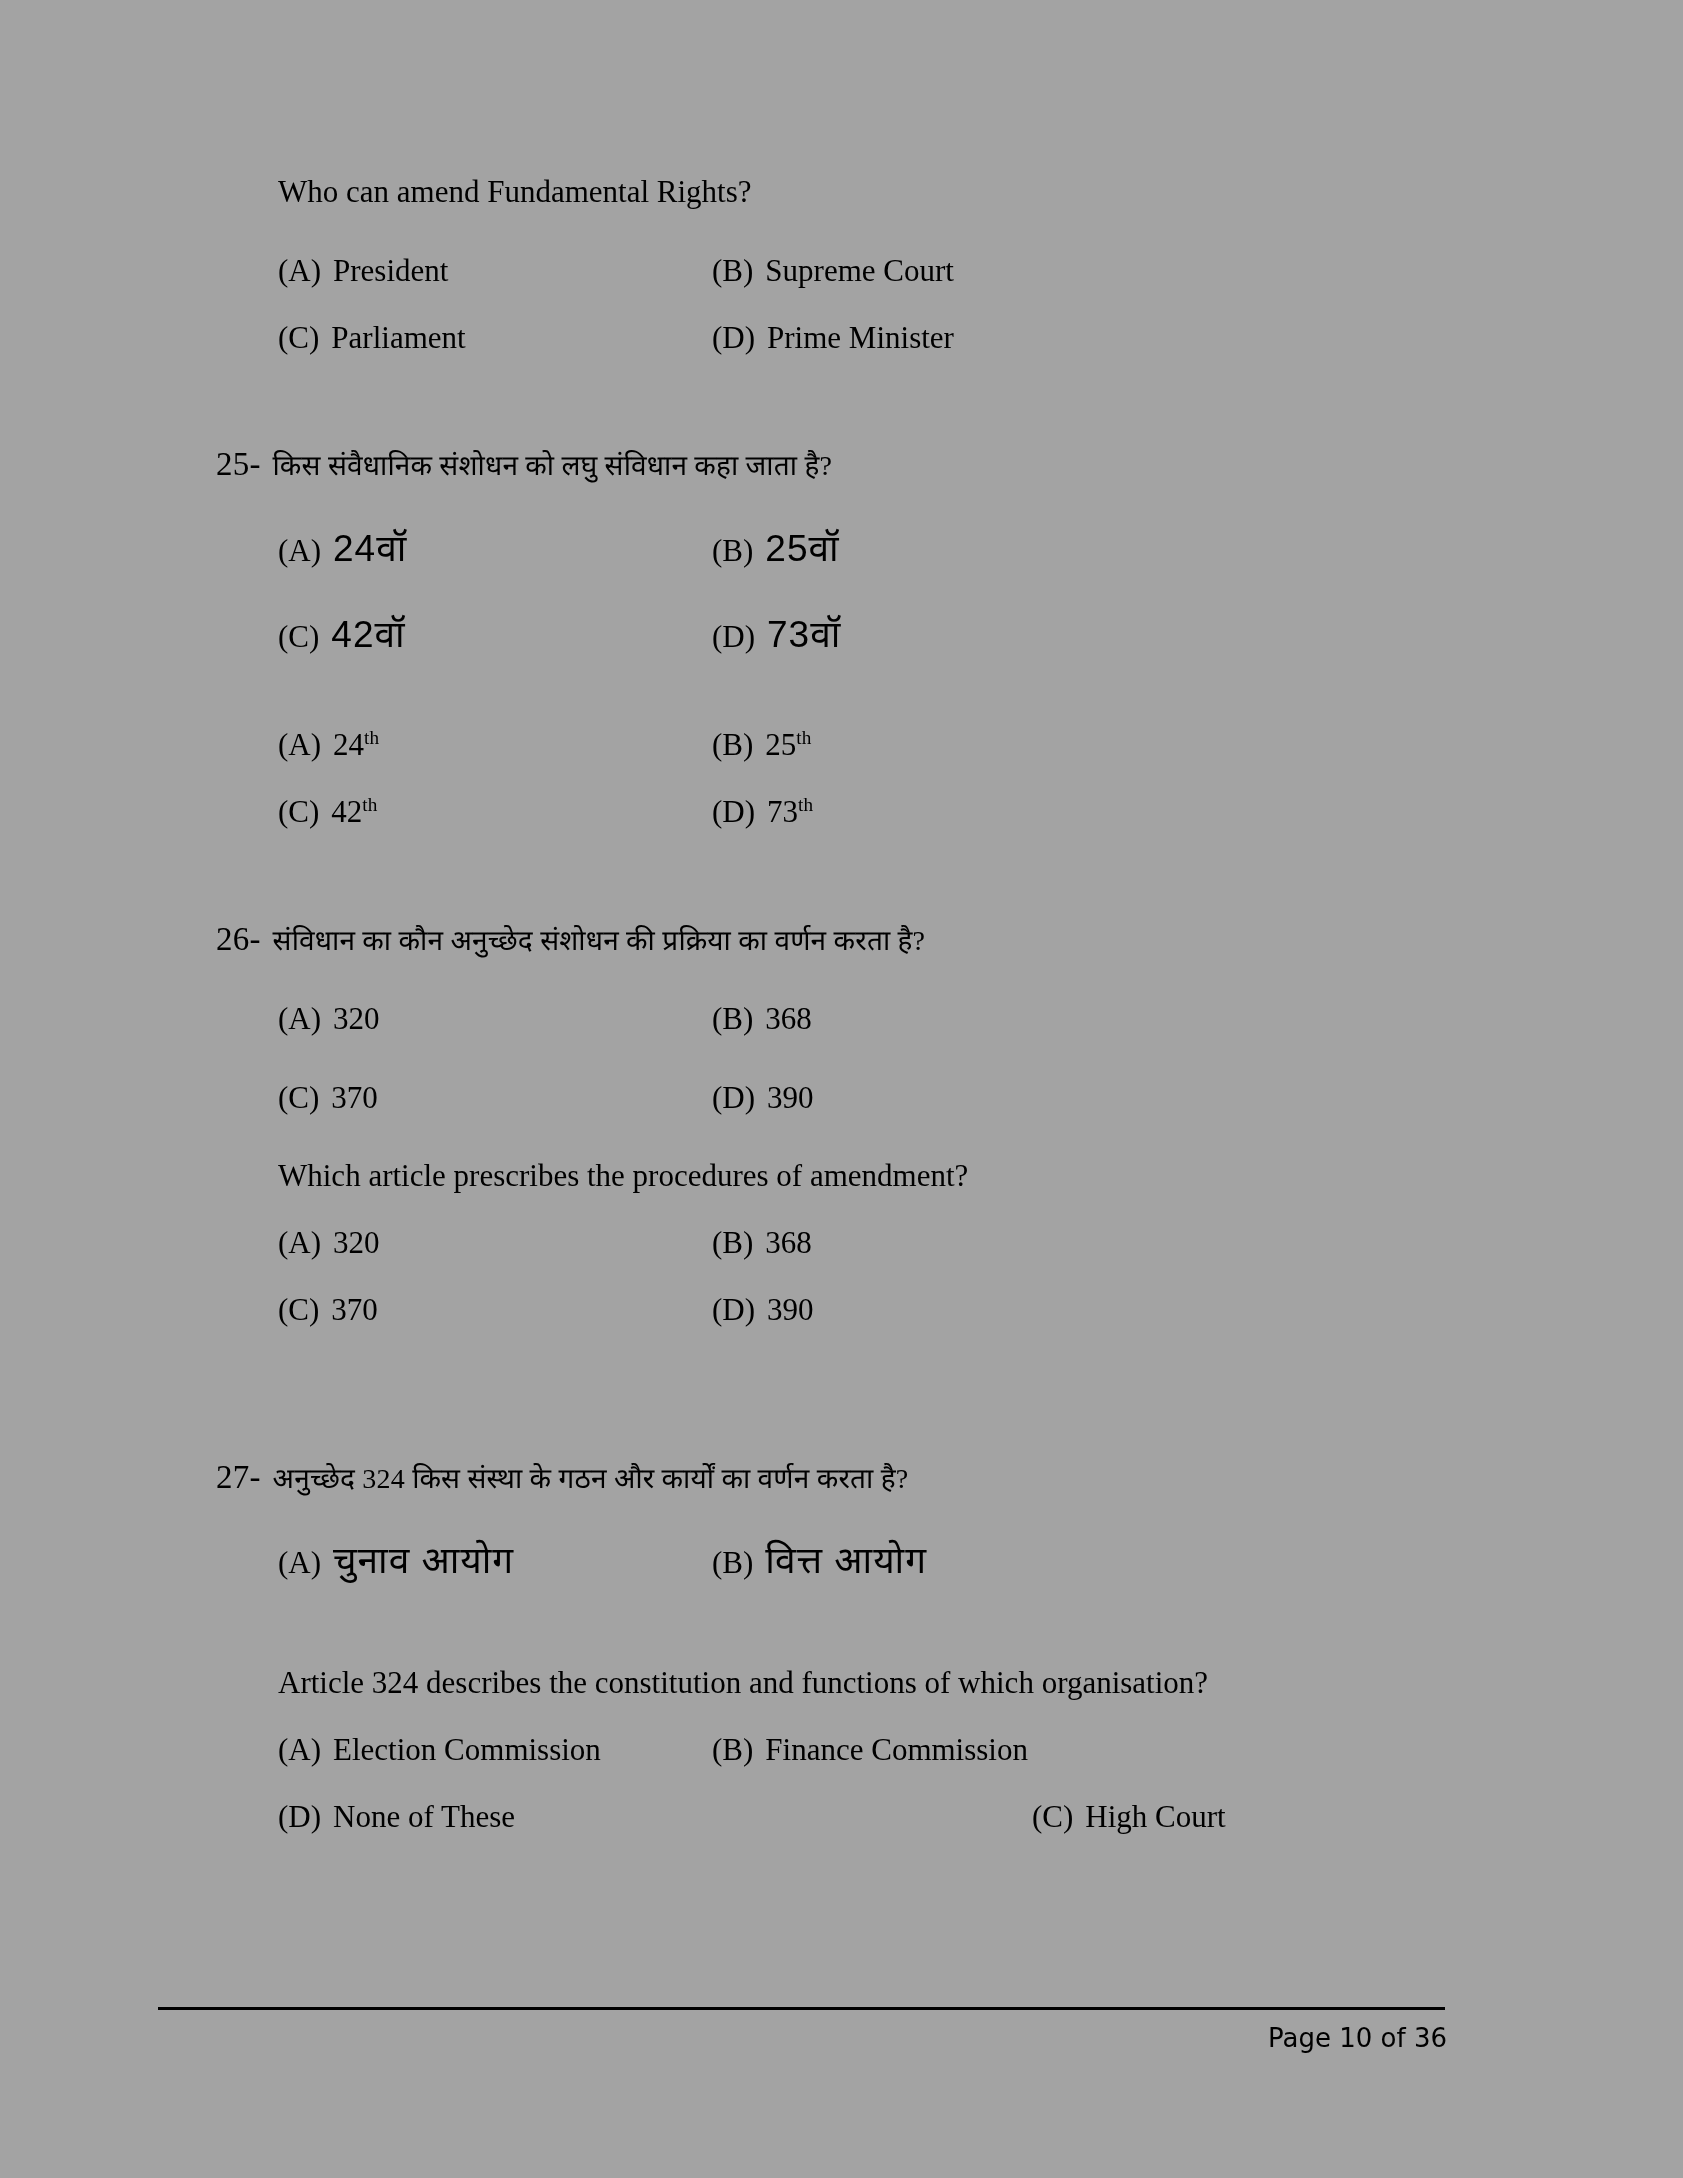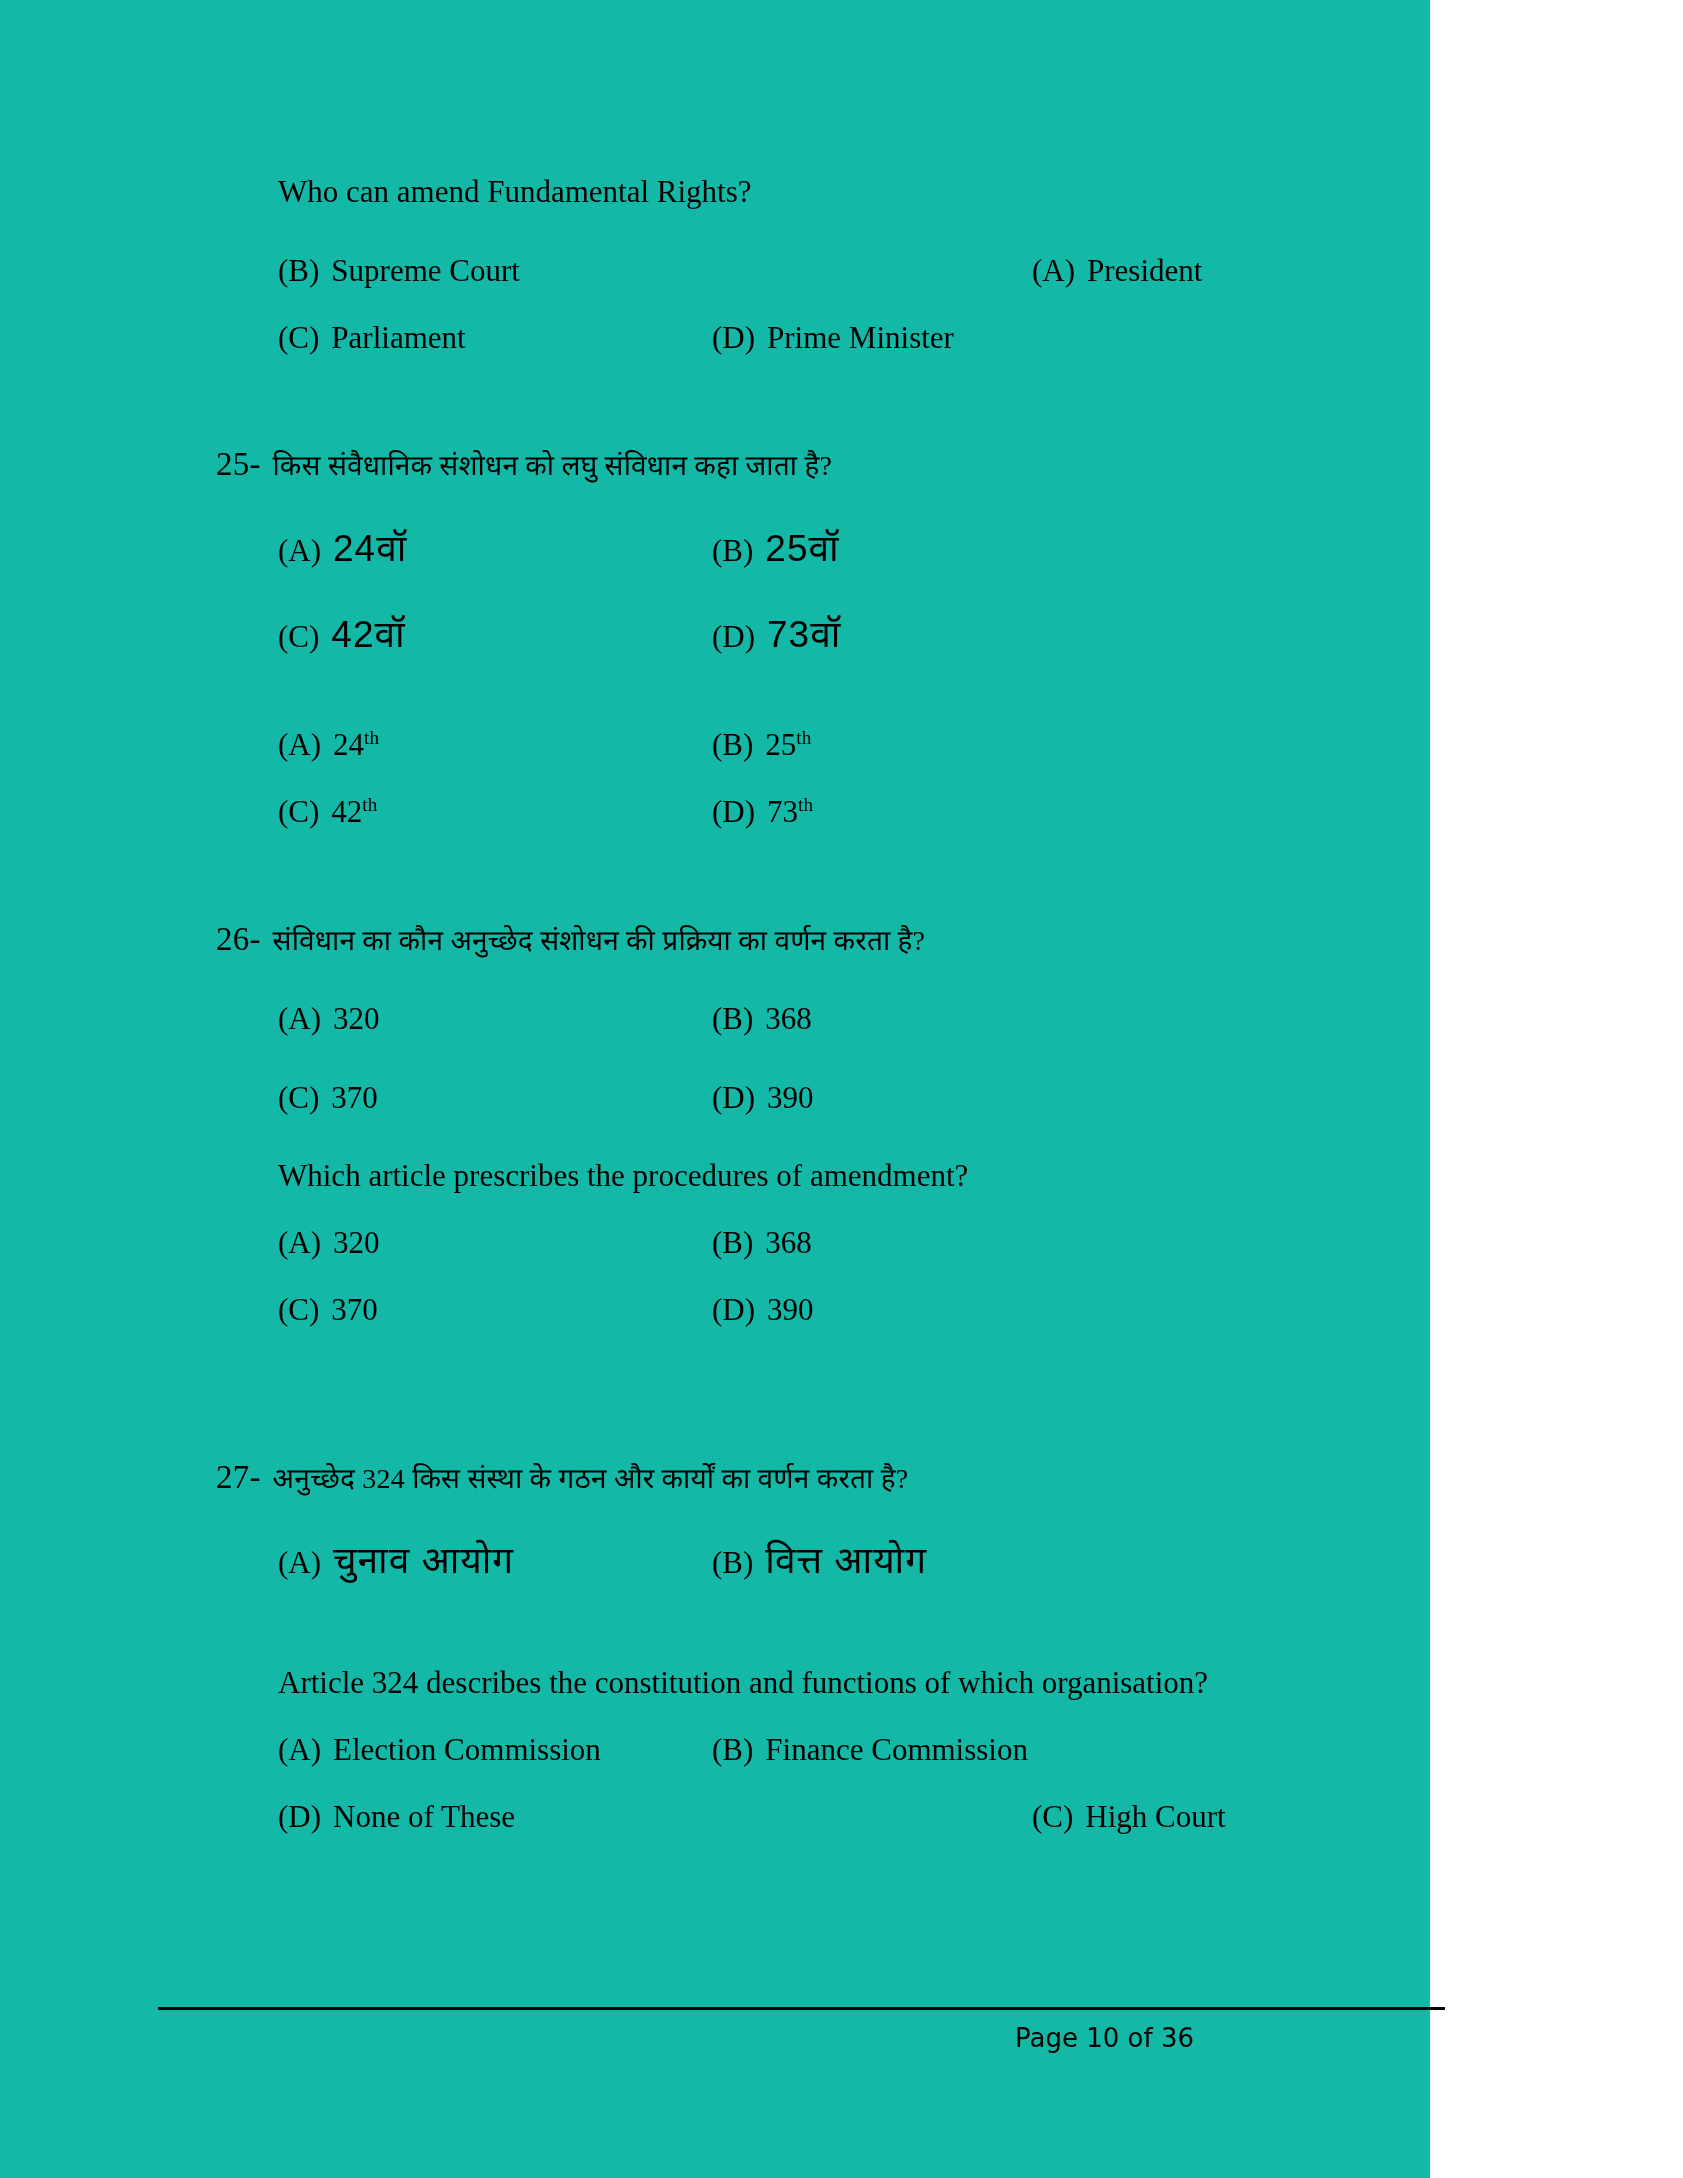--- a/index.html
+++ b/index.html
@@ -11,23 +11,23 @@
     width: 1683px;
     height: 2178px;
     position: relative;
     font-family: "Liberation Serif", "DejaVu Serif", serif;
     color: #000000;
     overflow: hidden;
   }
   .page {
     position: absolute;
     left: 0; top: 0;
-    width: 1430px;
+    width: 1683px;
     height: 2178px;
-    background: #14b8a6;
+    background: #a3a3a3;
   }
   .content {
     position: absolute;
     left: 248px;
     top: 173px;
     width: 1218px;
   }
 
   
   .qline {
@@ -103,25 +103,25 @@
 </head>
 <body>
 
 <div class="page">
   <div class="content">
 
     <div>
       <div class="stem-en">Who can amend Fundamental Rights?</div>
       <div class="row-gap-m"></div>
       <div class="opts">
+        <div class="opt col-a">
+          <span class="lbl">(A)</span><span class="val">President</span>
+        </div>
         <div class="opt col-b">
           <span class="lbl">(B)</span><span class="val">Supreme Court</span>
-        </div>
-        <div class="opt col-a">
-          <span class="lbl">(A)</span><span class="val">President</span>
         </div>
       </div>
       <div class="row-gap-s"></div>
       <div class="opts">
         <div class="opt col-a">
           <span class="lbl">(C)</span><span class="val">Parliament</span>
         </div>
         <div class="opt col-b">
           <span class="lbl">(D)</span><span class="val">Prime Minister</span>
         </div>

